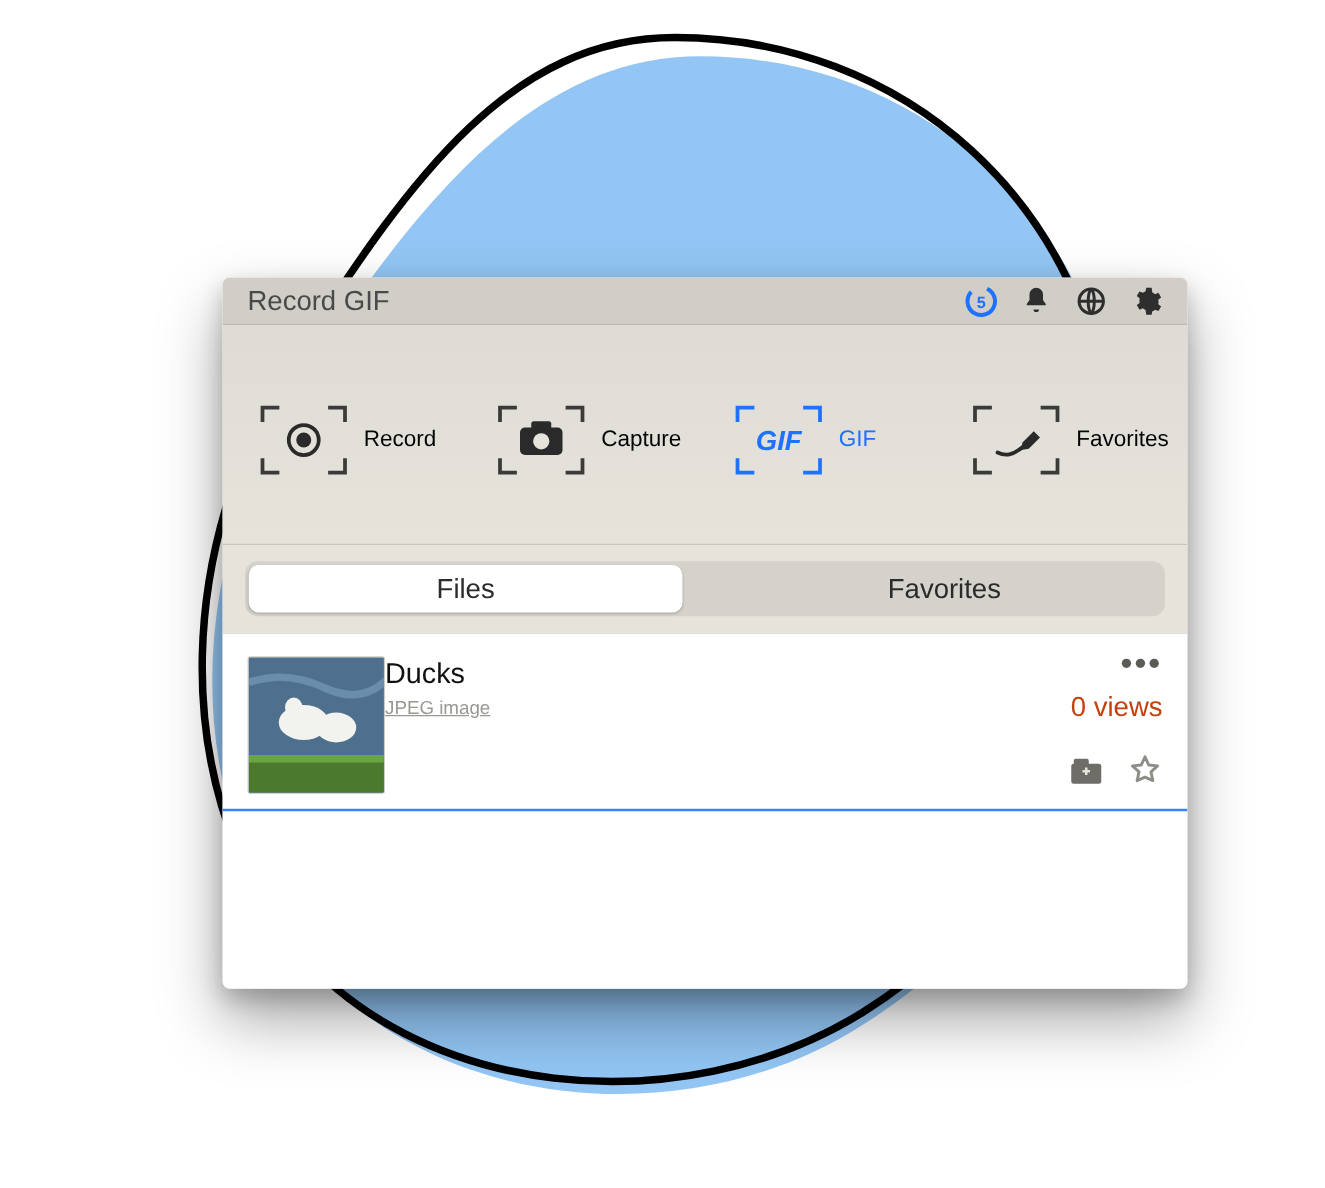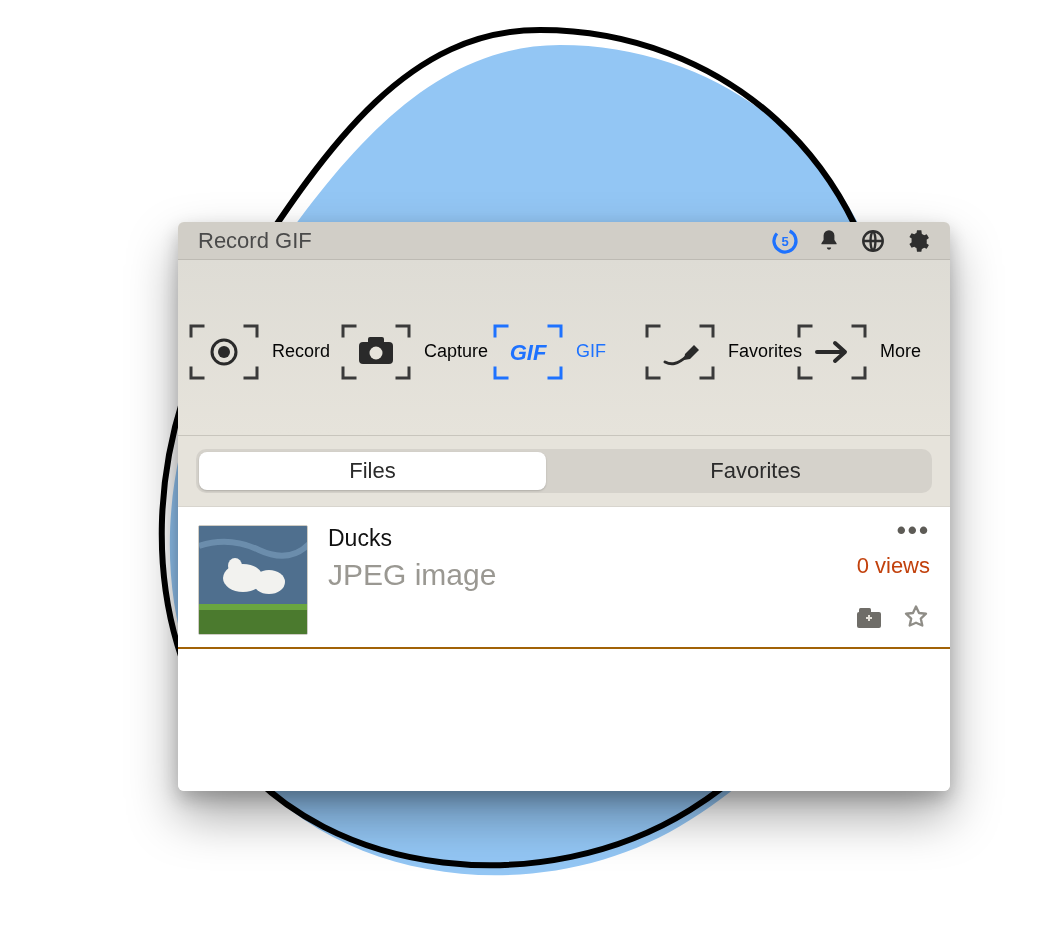--- a/index.html
+++ b/index.html
@@ -114,34 +114,33 @@
     right:0; top:8px; bottom:8px;
     width:1px;
     background:#b8b5ae;
   }
   .seg.active::after, .seg.active + .seg::after{ display:none;}
 
   .filelist { flex:1; background:#fff; border-top:1px solid #d8d5ce; }
   .fileitem {
     display:flex;
     padding: 18px 20px 12px 20px;
-    gap: 20px;
-    border-bottom: 2px solid #a16207;
+    border-bottom: 2px solid #3b82f6;
   }
   .thumb {
     width: 110px; height: 110px;
     border:1px solid #cfccc4;
     background:#6a8aa6;
     border-radius:2px;
     overflow:hidden;
   }
   .fileinfo { flex:1; display:flex; flex-direction:column; }
   .filetop { display:flex; justify-content:space-between; align-items:flex-start; }
   .filename { font-size:23px; color:#111; }
-  .filetype { font-size:30px; color:#9a9892; margin-top:6px; }
+  .filetype { font-size:15px; color:#9a9892; margin-top:6px;text-decoration:underline; }
   .views { font-size:22px; color:#c2410c; white-space:nowrap; }
   .moredots { color:#5d5b56; letter-spacing:2px; font-size:26px; line-height:10px; font-weight:700;}
   .fileactions { display:flex; justify-content:flex-end; gap:18px; margin-top:auto; align-items:center; }
   .fa { color:#6f6d68; }
 
   
   .brk { stroke:#3a3a3a; stroke-width:3; fill:none; stroke-linecap:square;}
   .brk.active { stroke:#1e72ff; }
 </style>
 </head>
@@ -231,29 +230,20 @@
       <div class="iconwrap">
         <svg width="78" height="60" viewBox="0 0 78 60">
           <path class="brk" d="M6 14V4h12M72 14V4H60M6 46v10h12M72 46v10H60"></path>
           <path d="M24 40c6 3 12 3 22-6" fill="none" stroke="#2a2a2a" stroke-width="3" stroke-linecap="round"></path>
           <path d="M44 32l9-9 5 5-9 9-6 1z" fill="#2a2a2a"></path>
         </svg>
       </div>
       <div class="tlabel">Favorites</div>
     </div>
 
-    <div class="tool">
-      <div class="iconwrap">
-        <svg width="78" height="60" viewBox="0 0 78 60">
-          <path class="brk" d="M6 14V4h12M72 14V4H60M6 46v10h12M72 46v10H60"></path>
-          <path d="M24 30h26M42 21l10 9-10 9" fill="none" stroke="#2a2a2a" stroke-width="4" stroke-linecap="round" stroke-linejoin="round"></path>
-        </svg>
-      </div>
-      <div class="tlabel">More</div>
-    </div>
   </div>
 
   <div class="segbar">
     <div class="segcontrol">
       <div class="seg active">
           <span>Files</span>
         </div>
       <div class="seg">
           <span>Favorites</span>
         </div>

